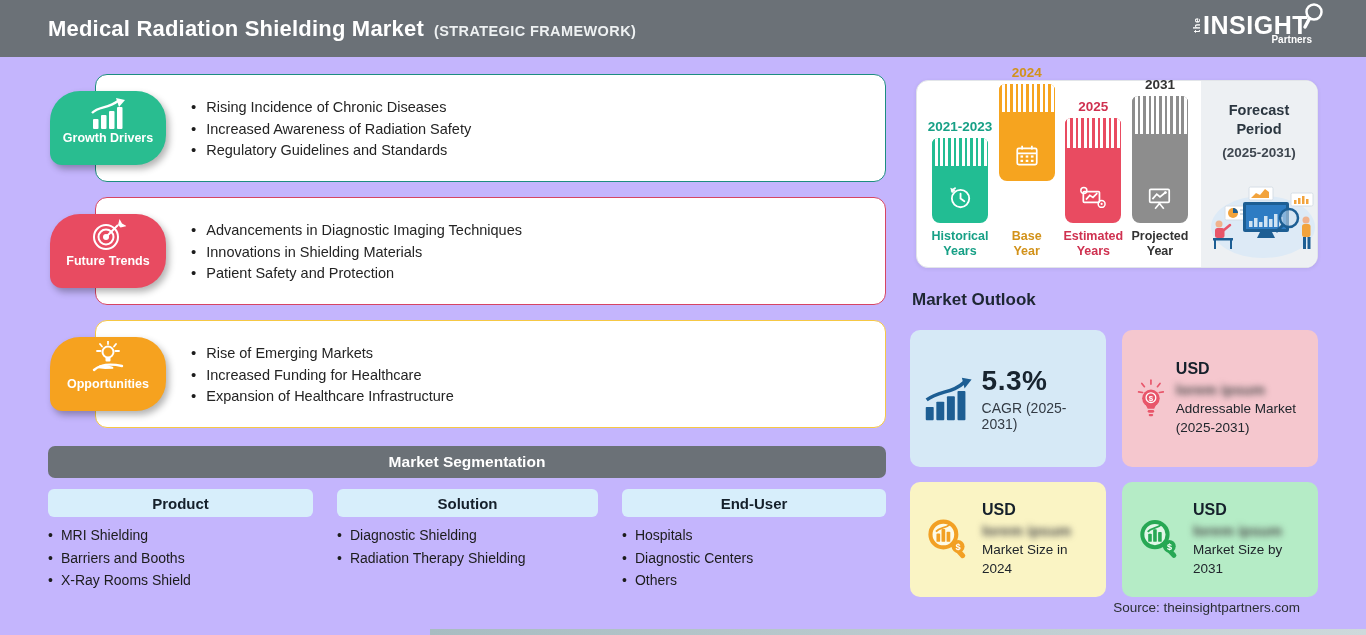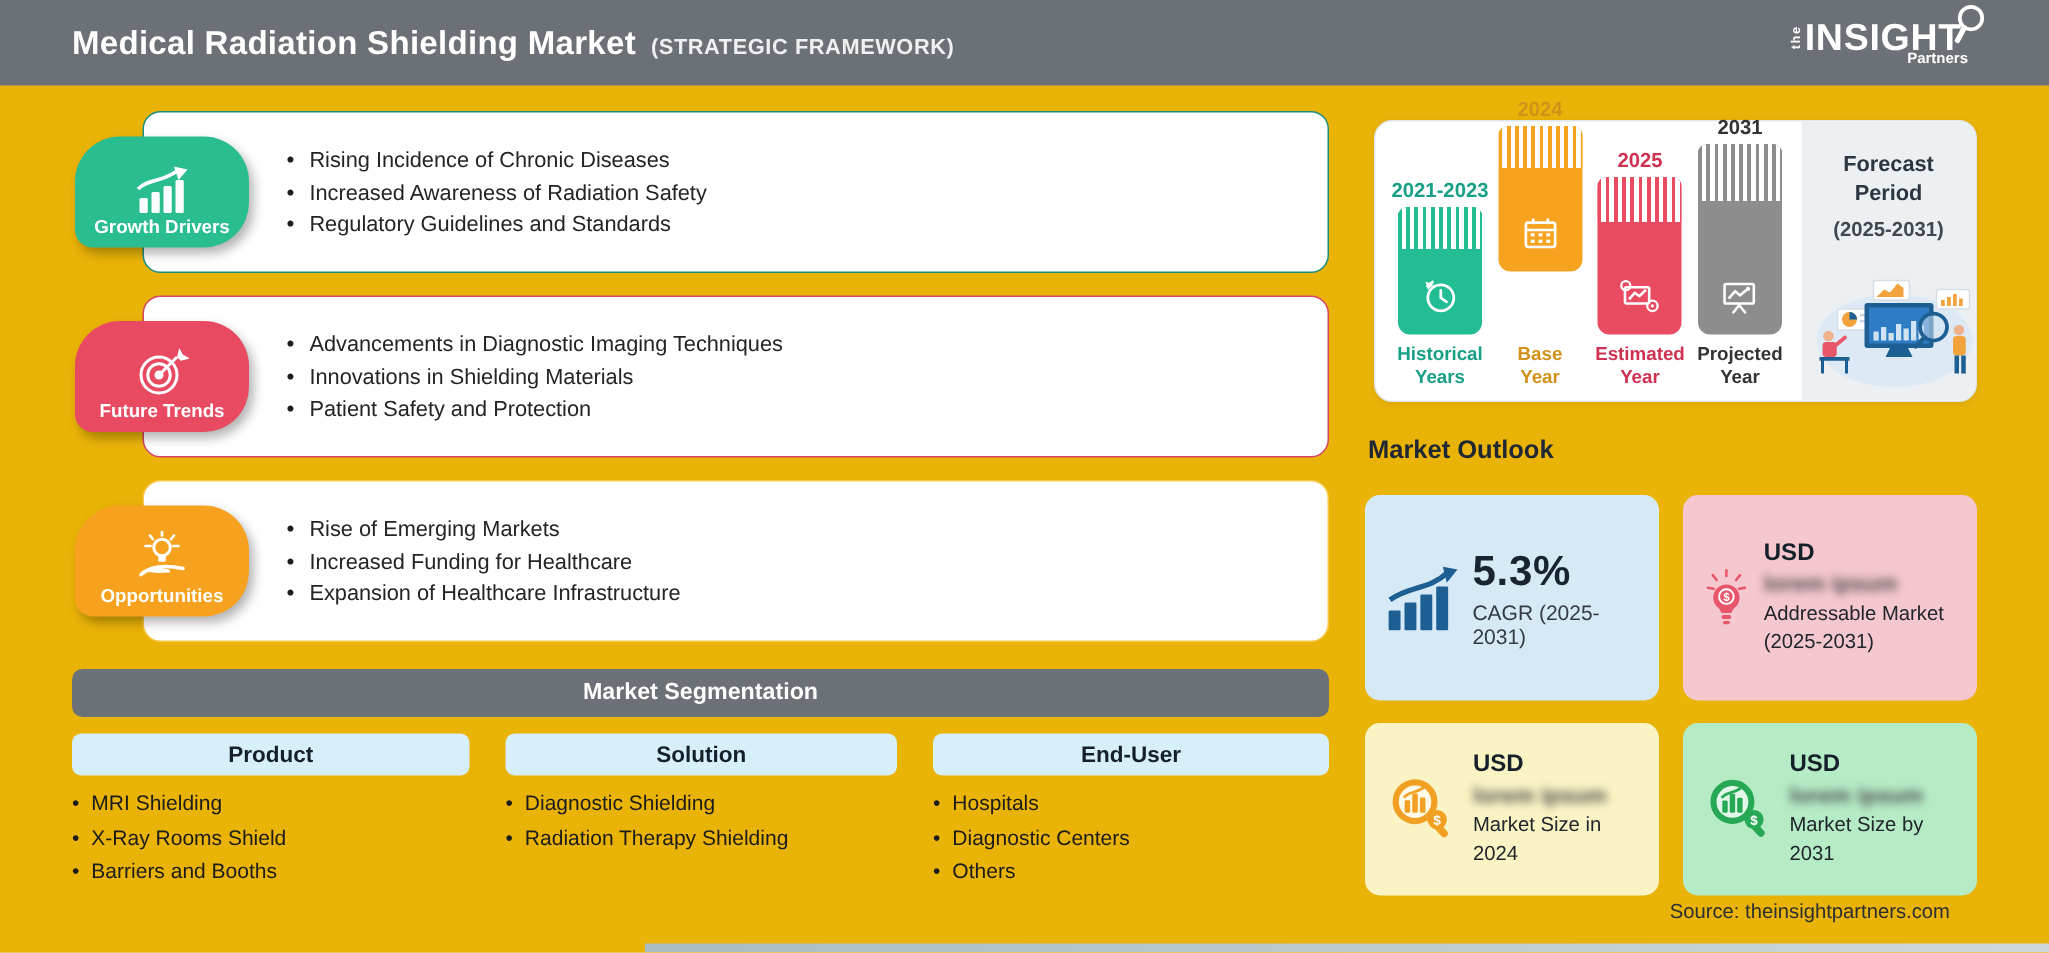--- a/index.html
+++ b/index.html
@@ -1,17 +1,17 @@
 <!DOCTYPE html>
 <html><head>
 <meta charset="utf-8">
 <style>
   * { margin:0; padding:0; box-sizing:border-box; }
   body { font-family:"Liberation Sans","DejaVu Sans",sans-serif; background:#e9e9e9; }
-  .canvas { position:relative; width:1366px; height:635px; background:#eab308; overflow:hidden; }
+  .canvas { position:relative; width:1366px; height:635px; background:#c4b5fd; overflow:hidden; }
 
   
   .header { position:absolute; top:0; left:0; right:0; height:57px; background:#6b7177;
             display:flex; align-items:center; justify-content:space-between; padding:0 44px 0 48px; }
   .header-titles { display:flex; align-items:baseline; gap:10px; }
   .header-title { color:#ffffff; font-size:22px; font-weight:bold; letter-spacing:.2px; }
   .header-subtitle { color:#eef1f2; font-size:14.5px; font-weight:600; letter-spacing:.4px; }
   .logo { display:flex; flex-direction:column; align-items:flex-end; color:#fff; line-height:1; }
   .logo-top { display:flex; align-items:center; }
   .logo-the { writing-mode:vertical-rl; transform:rotate(180deg); font-size:8.5px; font-weight:bold;
@@ -25,21 +25,21 @@
          display:flex; flex-direction:column; justify-content:center; padding-left:95px; }
   .box-1 { top:74px;  border:1.6px solid #1d8d80; }
   .box-2 { top:197px; border:1.6px solid #d64563; }
   .box-3 { top:320px; border:1.6px solid #f6c844; }
   .box ul { list-style:none; }
   .box li { font-size:14.5px; color:#242424; display:flex; align-items:baseline; margin:4.5px 0; }
   .box li::before { content:"•"; margin-right:10px; font-size:15px; color:#1c1c1c; }
 
   .badge { position:absolute; left:-46px; top:50%; transform:translateY(-50%); width:116px; height:74px;
            border-radius:30px 30px 30px 12px; display:flex; flex-direction:column; align-items:center;
-           justify-content:flex-end; padding-bottom:7px; box-shadow:3px 4px 7px rgba(0,0,0,.3); z-index:3; }
+           justify-content:flex-end; padding-bottom:20px; box-shadow:3px 4px 7px rgba(0,0,0,.3); z-index:3; }
   .badge-1 { background:#29bd90; }
   .badge-2 { background:#e84b61; }
   .badge-3 { background:#f6a21f; }
   .badge-label { color:#fff; font-weight:bold; font-size:12.5px; margin-top:2px; }
 
   
   .segbar { position:absolute; left:48px; top:446px; width:838px; height:32px; background:#6b7177;
             border-radius:7px; display:flex; align-items:center; justify-content:center;
             color:#fff; font-weight:bold; font-size:15.5px; }
   .seggrid { position:absolute; left:48px; top:489px; width:838px; display:grid;
@@ -185,22 +185,22 @@
 
   <div class="segbar">
     <span>Market Segmentation</span>
   </div>
 
   <div class="seggrid">
     <div>
       <div class="seghead">Product</div>
       <ul class="seglist">
         <li>MRI Shielding</li>
+        <li>Barriers and Booths</li>
         <li>X-Ray Rooms Shield</li>
-        <li>Barriers and Booths</li>
       </ul>
     </div>
     <div>
       <div class="seghead">Solution</div>
       <ul class="seglist">
         <li>Diagnostic Shielding</li>
         <li>Radiation Therapy Shielding</li>
       </ul>
     </div>
     <div>
@@ -257,21 +257,21 @@
         <div class="tbar tb-3">
           <div class="tstripe st-3"></div>
           <svg class="ticon" width="28" height="26" viewBox="0 0 26 24">
             <rect x="4" y="6" width="15" height="10" rx="1" fill="none" stroke="#ffffff" stroke-width="1.6"></rect>
             <polyline points="6.5,13.5 10,9.5 13,11.5 17,7.5" fill="none" stroke="#ffffff" stroke-width="1.6"></polyline>
             <circle cx="4.5" cy="5" r="2.8" fill="none" stroke="#ffffff" stroke-width="1.4"></circle>
             <circle cx="21" cy="17.5" r="3.2" fill="none" stroke="#ffffff" stroke-width="1.4"></circle>
             <circle cx="21" cy="17.5" r="1" fill="#ffffff"></circle>
           </svg>
         </div>
-        <div class="tlabel c-red">Estimated Year</div>
+        <div class="tlabel c-red">Estimated Years</div>
       </div>
 
       <div class="tcol">
         <span class="tyear c-dark">2031</span>
         <div class="tbar tb-4">
           <div class="tstripe st-4"></div>
           <svg class="ticon" width="26" height="26" viewBox="0 0 24 24">
             <rect x="2.5" y="4" width="18" height="12" rx="1" fill="none" stroke="#ffffff" stroke-width="1.6"></rect>
             <polyline points="5,13 9,8.5 12,11 17.5,6.5" fill="none" stroke="#ffffff" stroke-width="1.6"></polyline>
             <circle cx="17" cy="7" r="1.3" fill="#ffffff"></circle>

